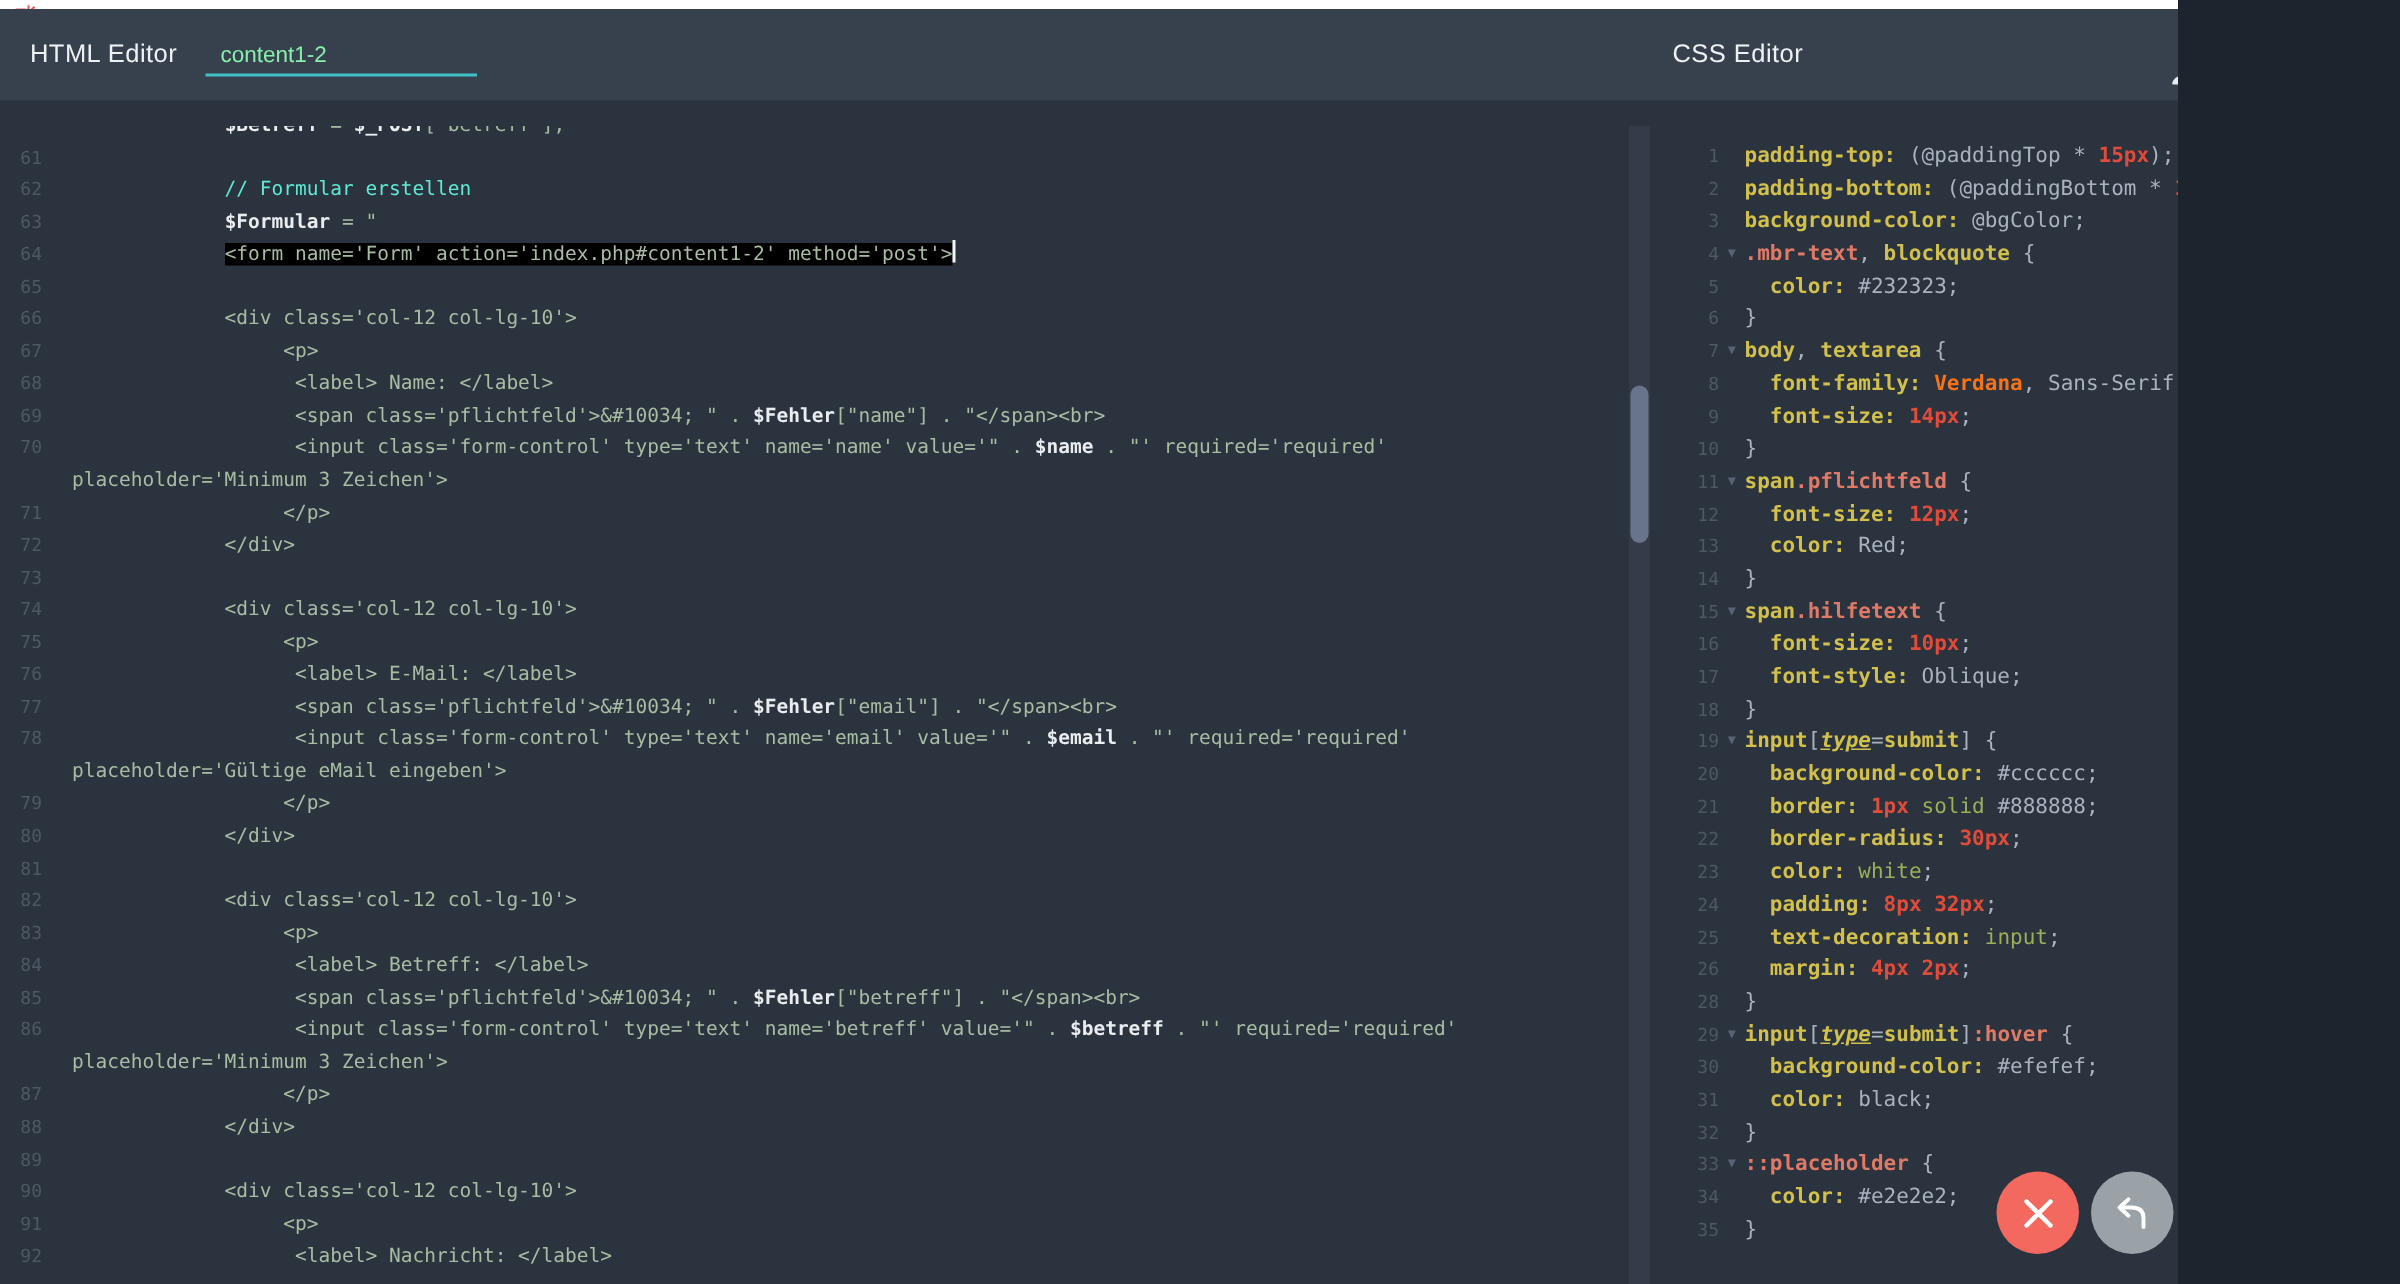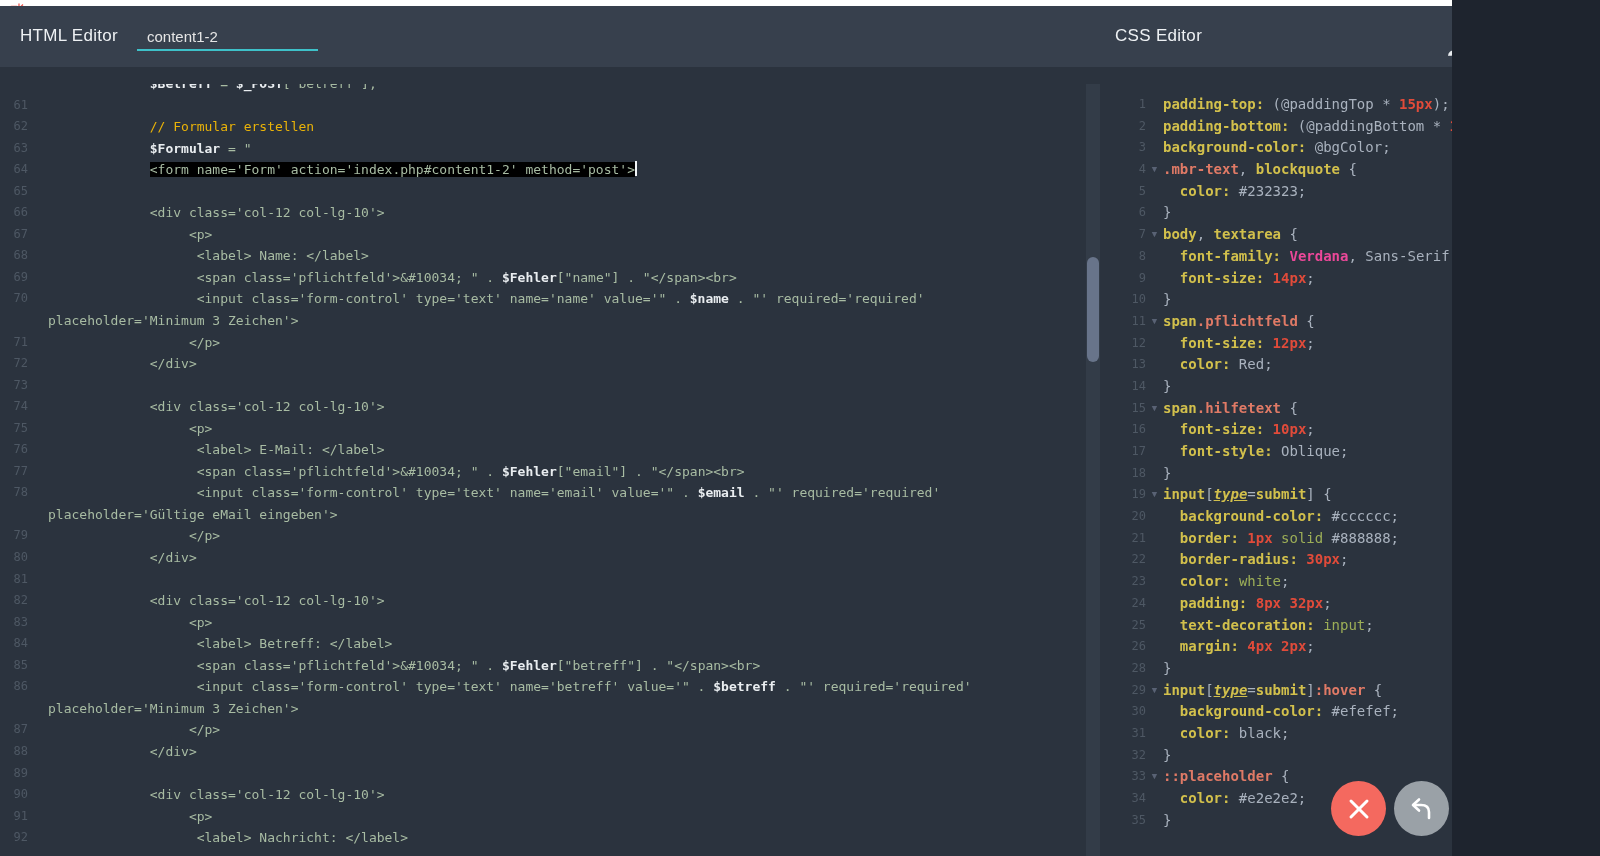--- a/index.html
+++ b/index.html
@@ -11,21 +11,21 @@
   #app-icon{position:absolute;left:8px;top:3px;width:16px;height:17px;}
   #title-text{position:absolute;left:30px;top:4px;font-size:12px;color:#1c1c1c;}
   .winbtn{position:absolute;top:0;width:34px;height:23px;display:flex;align-items:center;justify-content:center;cursor:default;}
   #btn-min{left:1463px;} #btn-restore{left:1509px;} #btn-close{left:1557px;}
 
   
   #header{position:absolute;left:0;top:6px;width:1600px;height:61px;background:#37404d;}
   #html-editor-label{position:absolute;left:20px;top:20px;font-size:17px;color:#eef1f4;letter-spacing:.3px;}
   #css-editor-label{position:absolute;left:1115px;top:20px;font-size:17px;color:#eef1f4;letter-spacing:.3px;}
   #tab{position:absolute;left:137px;top:0;width:181px;height:45px;border-bottom:2px solid #3ec1c9;
-       box-sizing:border-box;padding:22px 0 16px 10px;font-size:15px;color:#e5e5e5;cursor:pointer;}
+       box-sizing:border-box;padding:22px 0 16px 10px;font-size:15px;color:#86efac;cursor:pointer;}
   #help-btn{position:absolute;left:1438px;top:35px;width:34px;height:38px;text-align:center;
             font-size:27px;font-weight:bold;color:#e8ecef;cursor:pointer;line-height:38px;}
   #gear-btn{position:absolute;left:1495px;top:37px;width:36px;height:36px;cursor:pointer;}
 
   
   #main{position:absolute;left:0;top:84px;width:1600px;height:772px;background:#2b333e;}
   .editor{position:absolute;top:0;bottom:0;overflow:hidden;
           font-family:"DejaVu Sans Mono","Liberation Mono",monospace;font-size:13px;}
   #html-pane{left:0;width:1086px;}
   #css-pane{left:1100px;width:483px;font-size:14px;}
@@ -36,26 +36,26 @@
   #css-pane .row{height:21.7px;line-height:21.7px;}
   .gutter{flex:none;width:28px;text-align:right;color:#4e5864;font-size:12px;}
   #html-pane .code{margin-left:20px;}
   #css-pane .gutter{width:46px;}
   .fold{flex:none;width:17px;text-align:center;color:#596274;font-size:9px;}
   #css-pane .code{margin-left:0;}
 
   
   .tok-g{color:#a8bca3;}
   .tok-v{color:#e9edf0;font-weight:bold;}
-  .tok-c{color:#eab308;}
+  .tok-c{color:#5eead4;}
   .tok-y{color:#d2c04c;font-weight:bold;}
   .tok-yu{color:#d2c04c;font-weight:bold;text-decoration:underline;font-style:italic;}
   .tok-r{color:#e04b3a;font-weight:bold;}
   .tok-s{color:#e07a66;font-weight:bold;}
-  .tok-w{color:#ec4899;font-weight:bold;}
+  .tok-w{color:#f97316;font-weight:bold;}
   .tok-p{color:#a9b2be;}
   .tok-k{color:#9cae57;}
   .sel{background:#000000;}
   .caret{display:inline-block;width:2px;height:15px;background:#f2f5f8;vertical-align:-2px;}
 
   
   #left-scroll-track{position:absolute;left:1086px;top:0;bottom:0;width:14px;background:#333c48;}
   #left-scroll-thumb{position:absolute;left:1px;top:173px;width:12px;height:105px;background:#68748a;border-radius:7px;cursor:pointer;}
   #right-scroll-track{position:absolute;left:1583px;top:0;bottom:0;width:17px;background:#39424f;}
   #right-scroll-thumb{position:absolute;left:2px;top:4px;width:13px;height:584px;background:#68748a;border-radius:8px;cursor:pointer;}

